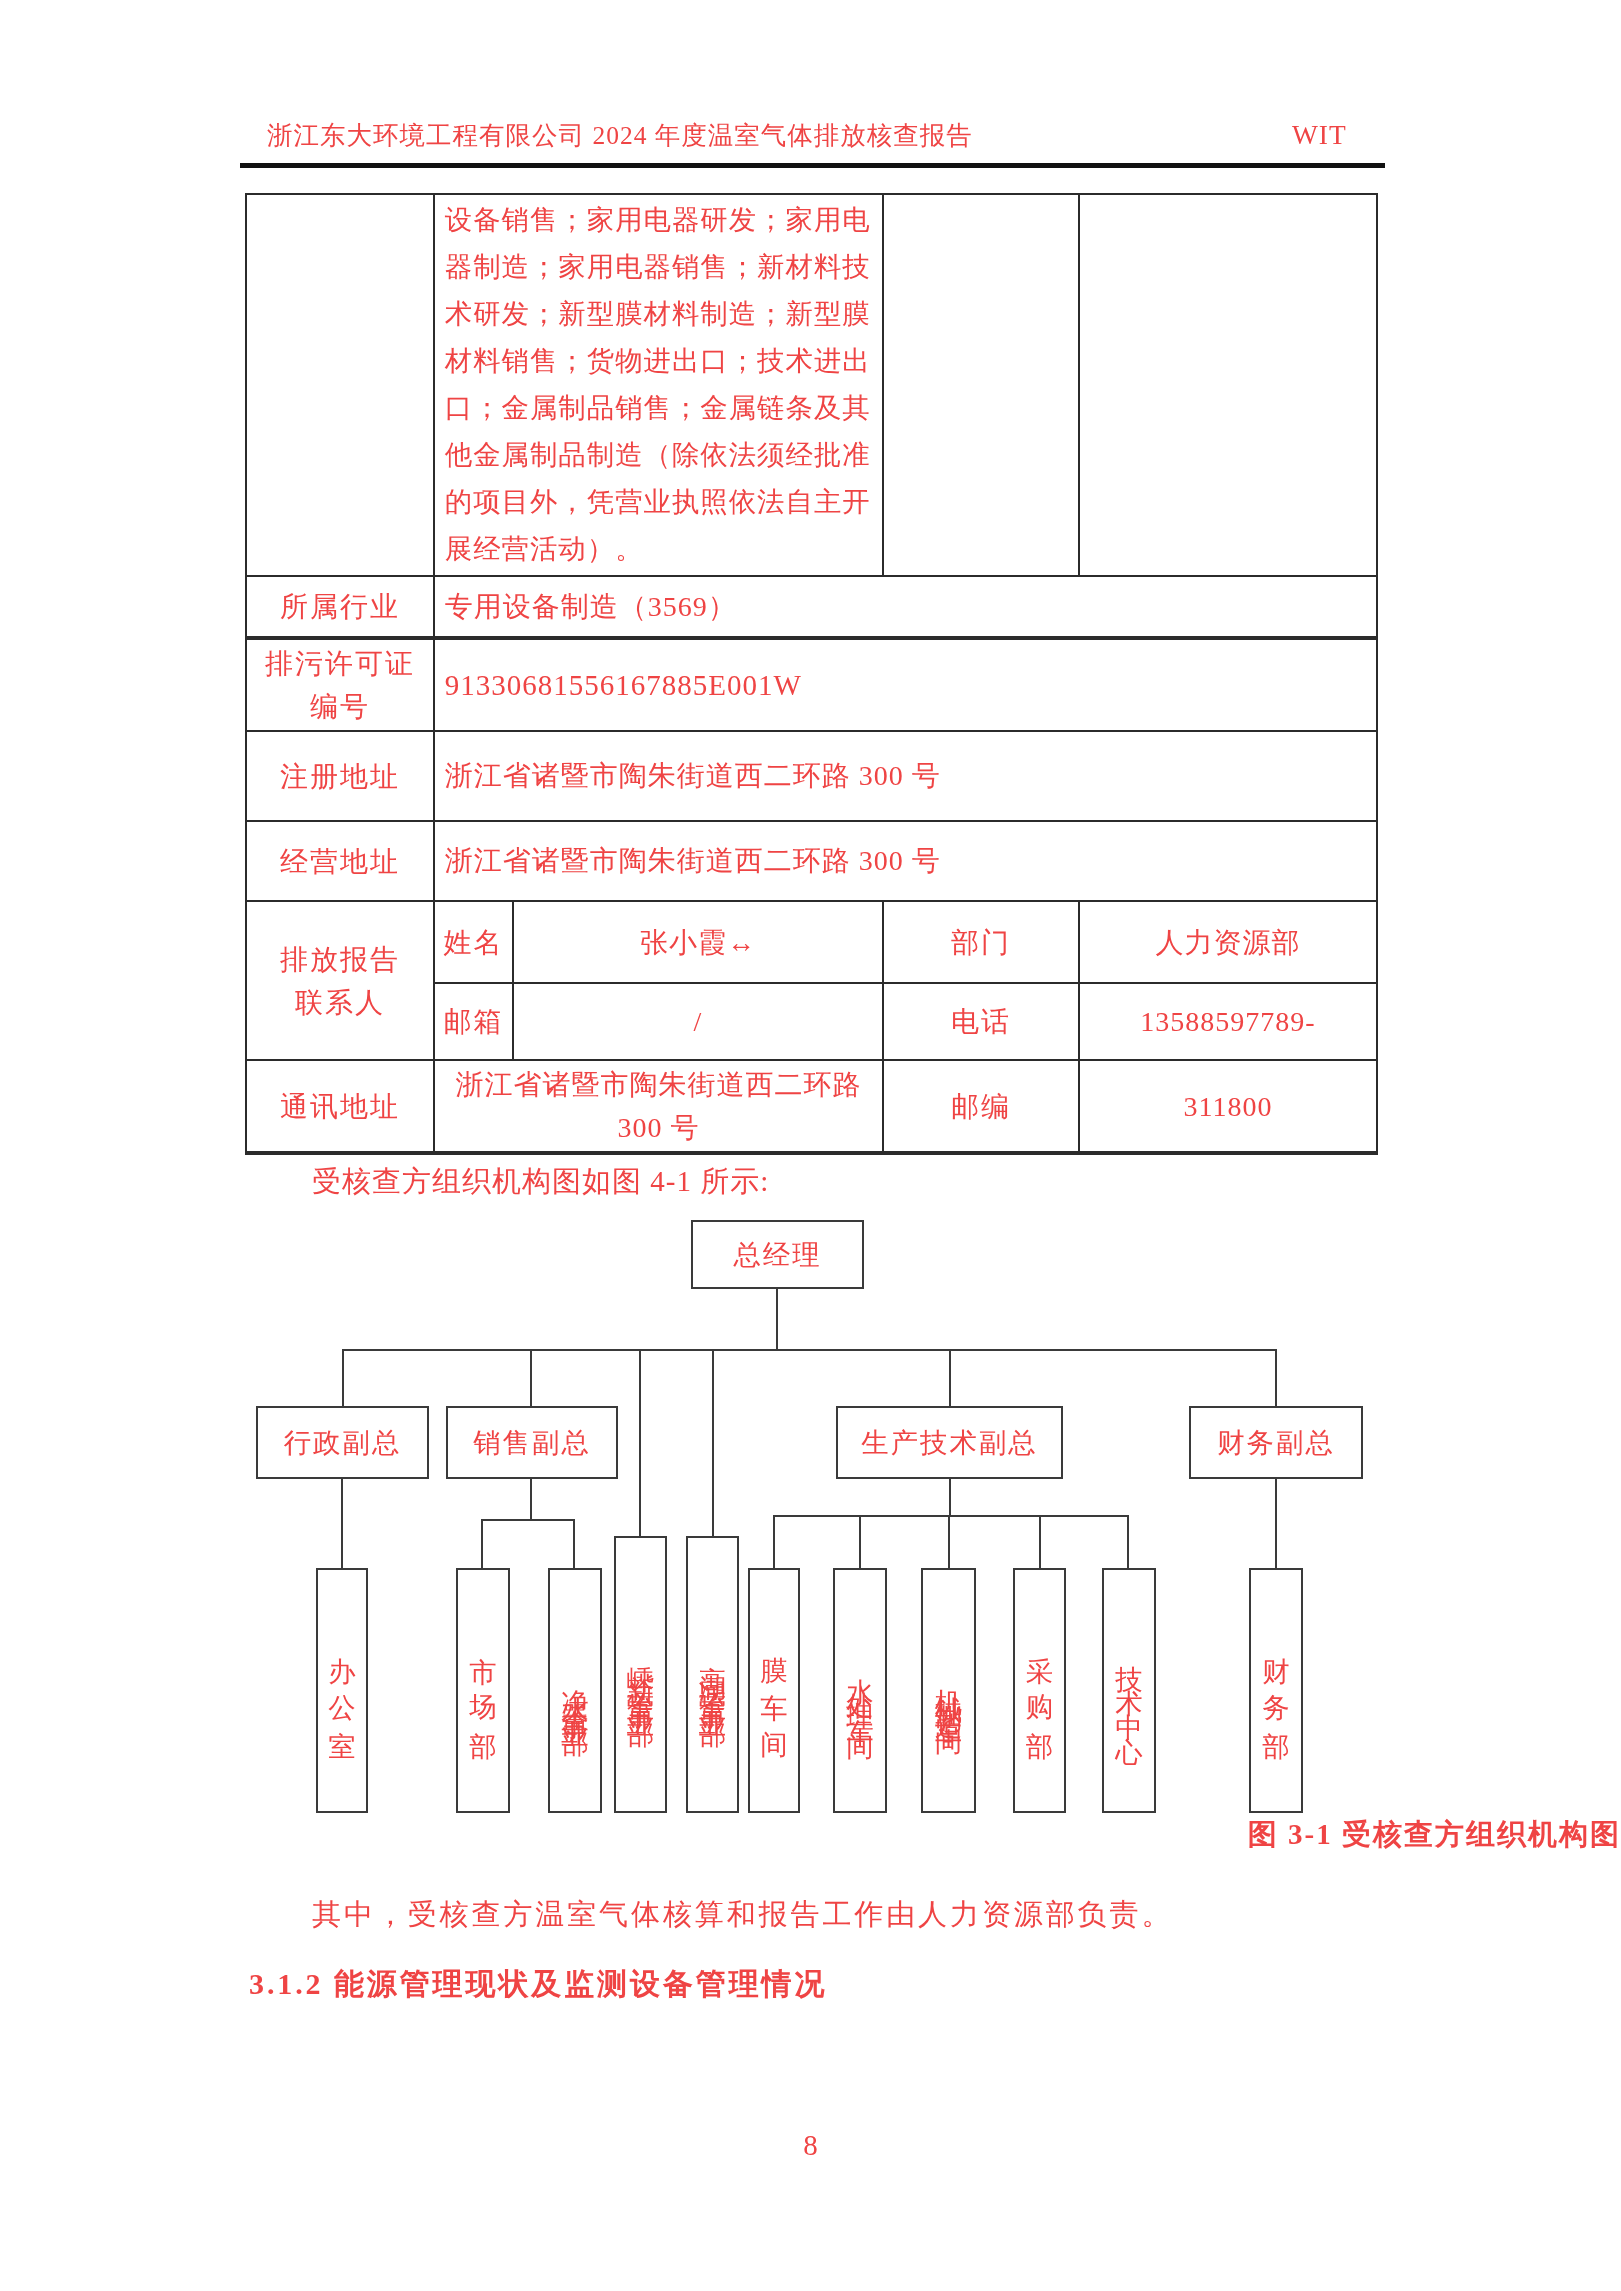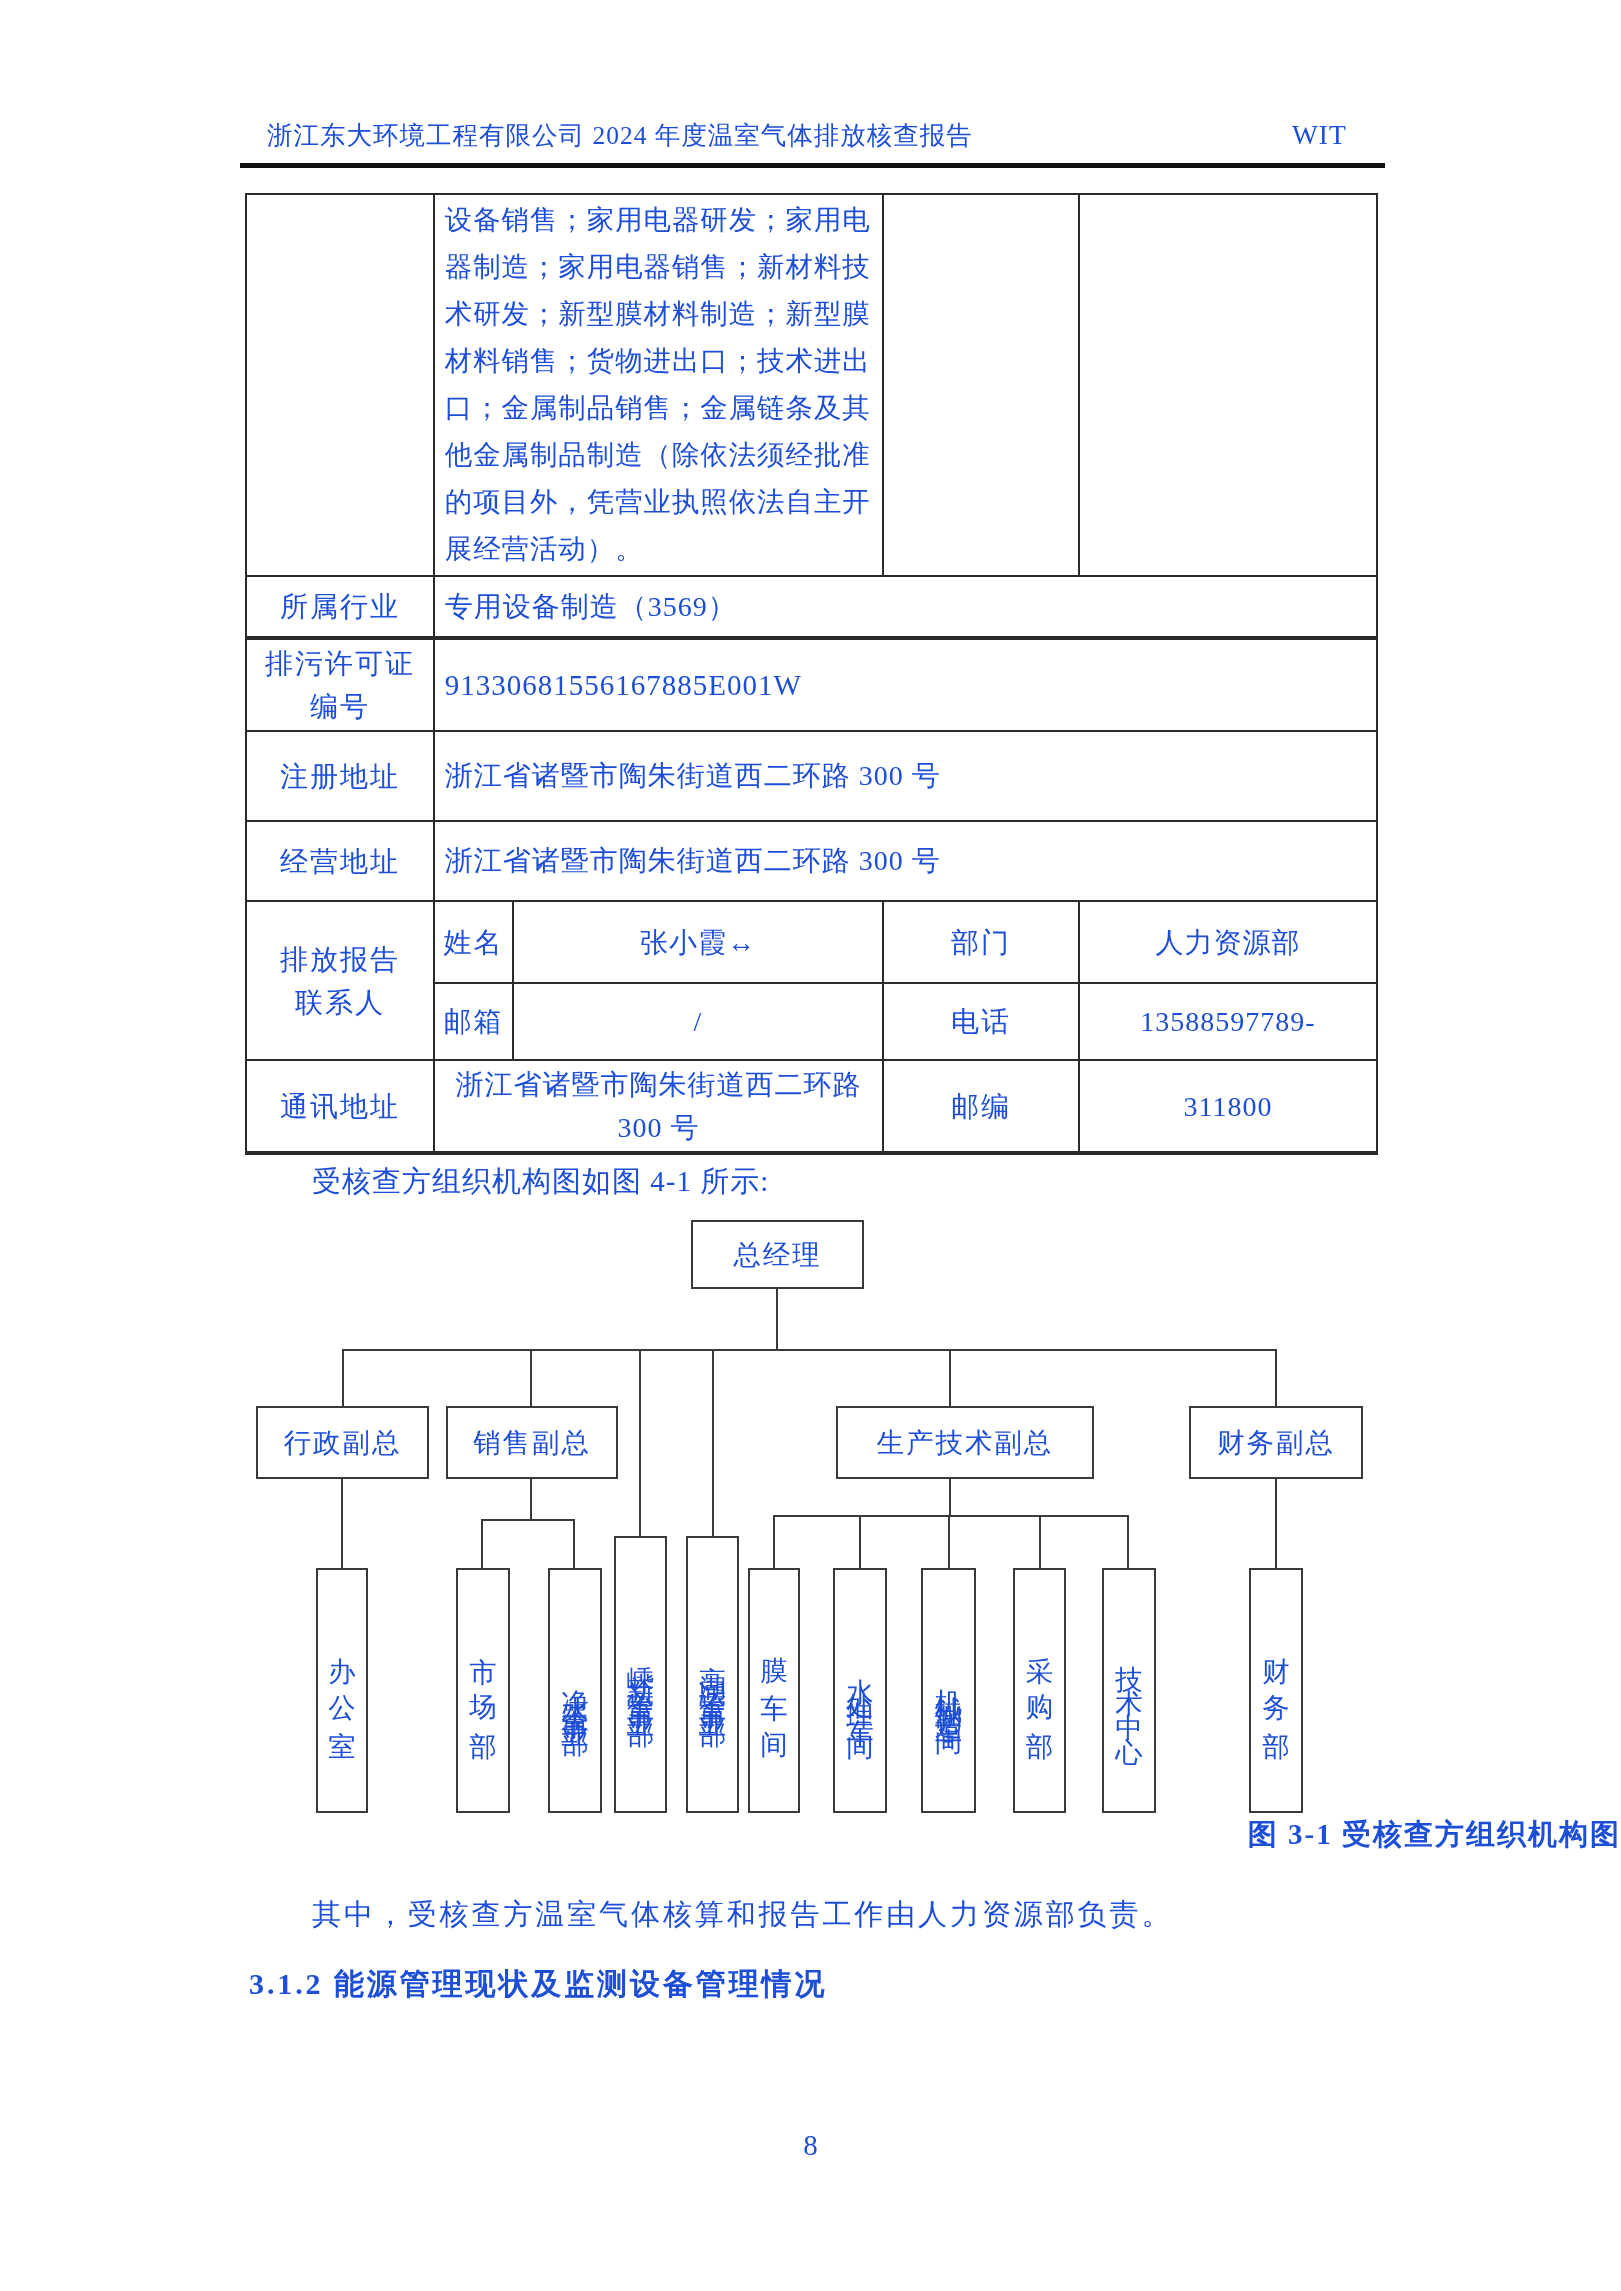--- a/index.html
+++ b/index.html
@@ -2,21 +2,21 @@
 <html lang="zh"><head>
 <meta charset="utf-8">
 <style>
   html,body{margin:0;padding:0;background:#888;}
   .page{
     position:relative;
     width:1621px;height:2292px;
     background:#ffffff;
     margin:0 auto;
     font-family:"Liberation Serif","DejaVu Serif",serif;
-    color:#1d4ed8;
+    color:#ef4444;
     overflow:hidden;
   }
   
   .hdr-left{position:absolute;left:267px;top:118px;font-size:25.5px;letter-spacing:1px;white-space:nowrap;}
   .hdr-right{position:absolute;left:1292px;top:120px;font-size:27.4px;letter-spacing:1px;}
   .hdr-rule{position:absolute;left:240px;top:163px;width:1145px;height:4.9px;background:#111;}
   
   table.info{
     position:absolute;left:245px;top:193px;width:1131px;
     border-collapse:collapse;table-layout:fixed;
@@ -150,21 +150,21 @@
     <div class="obox" style="left:691px;top:1220px;width:173px;height:69px;">
       <span>总经理</span>
     </div>
 
     <div class="obox" style="left:256px;top:1406px;width:173px;height:73px;">
       <span>行政副总</span>
     </div>
     <div class="obox" style="left:446px;top:1406px;width:172px;height:73px;">
       <span>销售副总</span>
     </div>
-    <div class="obox" style="left:836px;top:1406px;width:258px;height:73px;">
+    <div class="obox" style="left:836px;top:1406px;width:227px;height:73px;">
       <span>生产技术副总</span>
     </div>
     <div class="obox" style="left:1189px;top:1406px;width:174px;height:73px;text-align:center;">
       <span>财务副总</span>
     </div>
 
     <div class="obox vbox" style="left:316px;top:1568px;width:52px;height:245px;">
       <span class="ls3">办公室</span>
     </div>
     <div class="obox vbox" style="left:456px;top:1568px;width:54px;height:245px;">

